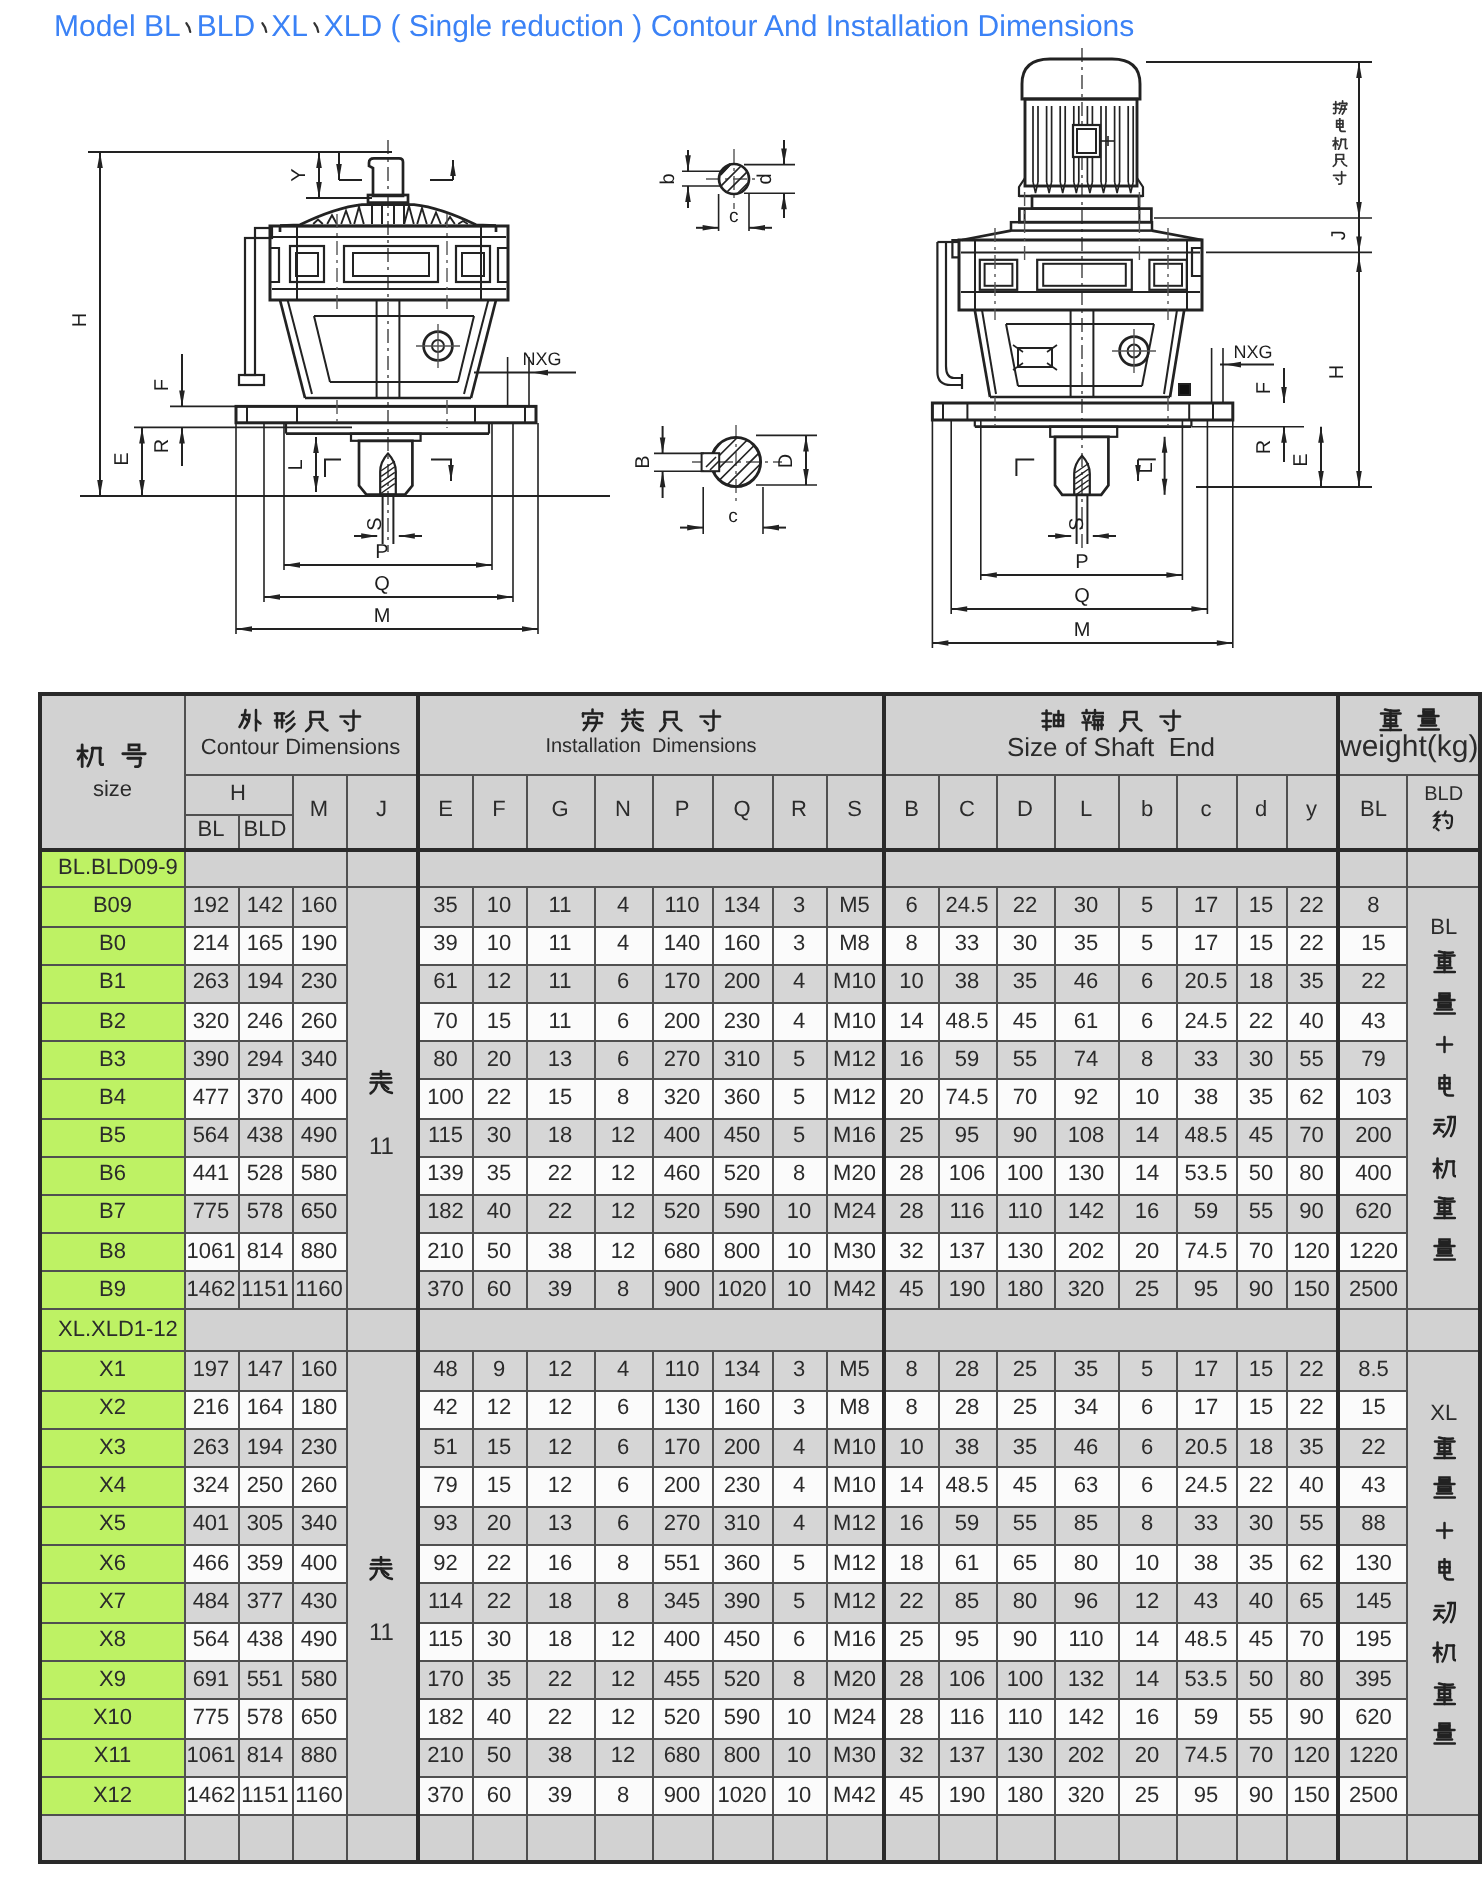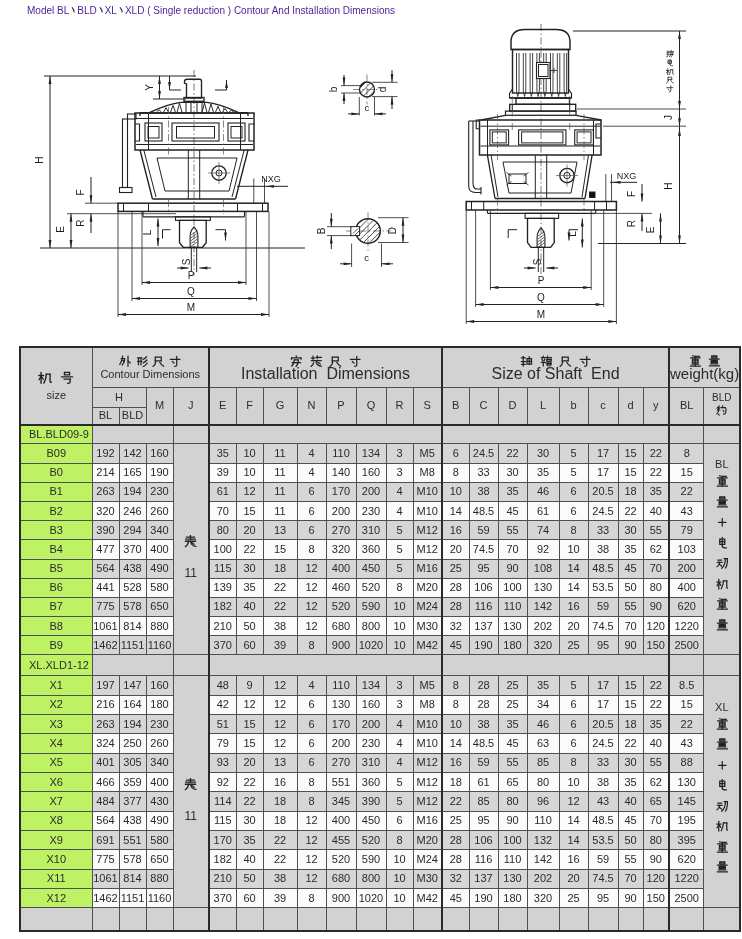--- a/index.html
+++ b/index.html
@@ -1,15 +1,15 @@
 <!DOCTYPE html>
 <html><head><meta charset="utf-8"><style>
 *{margin:0;padding:0;box-sizing:border-box}
 html,body{width:742px;height:939px;background:#fff;font-family:"Liberation Sans",sans-serif;position:relative;overflow:hidden}
-#title{position:absolute;left:27px;top:5px;font-size:10px;color:#4c1d95;white-space:nowrap}
+#title{position:absolute;left:27px;top:5px;font-size:15px;color:#3b82f6;white-space:nowrap}
 #draw{position:absolute;left:0;top:0}
 table{position:absolute;left:19px;top:346px;border-collapse:collapse;table-layout:fixed;
   font-family:"Liberation Sans",sans-serif;font-size:11px;color:#2b2b2b;background:#d2d2d2;border:2px solid #2a2a2a}
 td{border:1px solid #505050;text-align:center;padding:0;overflow:hidden;white-space:nowrap;line-height:1}
 .hl{border-left:2px solid #2a2a2a}
 tr.h1 td{height:40px}
 tr.h2 td{height:20px}
 tr.h3 td{height:18px}
 tr.lab td{height:18.9px;border-top:2px solid #2a2a2a}
 tr.lab2 td{height:20.9px}
@@ -551,21 +551,21 @@
               <path d="M26,16 H74 V46"></path>
               <path d="M26,16 V58"></path>
               <path d="M26,46 H74"></path>
               <path d="M30,58 C28,72 20,84 8,92"></path>
               <path d="M62,58 C70,74 82,85 94,90"></path>
             </svg><svg width="12.5" height="12.5" viewBox="0 0 100 100" fill="none" stroke="#222" stroke-width="10" stroke-linecap="round" style="margin:0 3.5px;vertical-align:middle">
               <path d="M10,34 H88"></path>
               <path d="M62,10 V78 Q62,92 44,90"></path>
               <path d="M26,52 L40,64"></path>
             </svg></div>
-          <div style="font-size:16px">Installation&nbsp; Dimensions</div>
+          <div style="font-size:10px">Installation&nbsp; Dimensions</div>
         </td>
         <td colspan="8" class="hd hl">
           <div><svg width="12.5" height="12.5" viewBox="0 0 100 100" fill="none" stroke="#222" stroke-width="10" stroke-linecap="round" style="margin:0 3.5px;vertical-align:middle">
               <path d="M10,22 H44"></path>
               <path d="M26,10 V88"></path>
               <path d="M10,52 H44"></path>
               <path d="M12,74 H42"></path>
               <path d="M56,28 H92 V72 H56 Z"></path>
               <path d="M74,12 V72"></path>
               <path d="M56,50 H92"></path>
@@ -588,21 +588,21 @@
               <path d="M26,16 H74 V46"></path>
               <path d="M26,16 V58"></path>
               <path d="M26,46 H74"></path>
               <path d="M30,58 C28,72 20,84 8,92"></path>
               <path d="M62,58 C70,74 82,85 94,90"></path>
             </svg><svg width="12.5" height="12.5" viewBox="0 0 100 100" fill="none" stroke="#222" stroke-width="10" stroke-linecap="round" style="margin:0 3.5px;vertical-align:middle">
               <path d="M10,34 H88"></path>
               <path d="M62,10 V78 Q62,92 44,90"></path>
               <path d="M26,52 L40,64"></path>
             </svg></div>
-          <div style="font-size:16px">Size of Shaft&nbsp; End</div>
+          <div style="font-size:13px">Size of Shaft&nbsp; End</div>
         </td>
         <td colspan="2" class="hd hl">
           <div><svg width="12.5" height="12.5" viewBox="0 0 100 100" fill="none" stroke="#222" stroke-width="10" stroke-linecap="round" style="margin:0 3.0px;vertical-align:middle">
               <path d="M28,6 C46,12 62,13 84,10"></path>
               <path d="M12,22 H90"></path>
               <path d="M50,10 V88"></path>
               <path d="M28,32 H72 V62 H28 Z"></path>
               <path d="M28,47 H72"></path>
               <path d="M22,72 H78"></path>
               <path d="M10,88 H92"></path>

